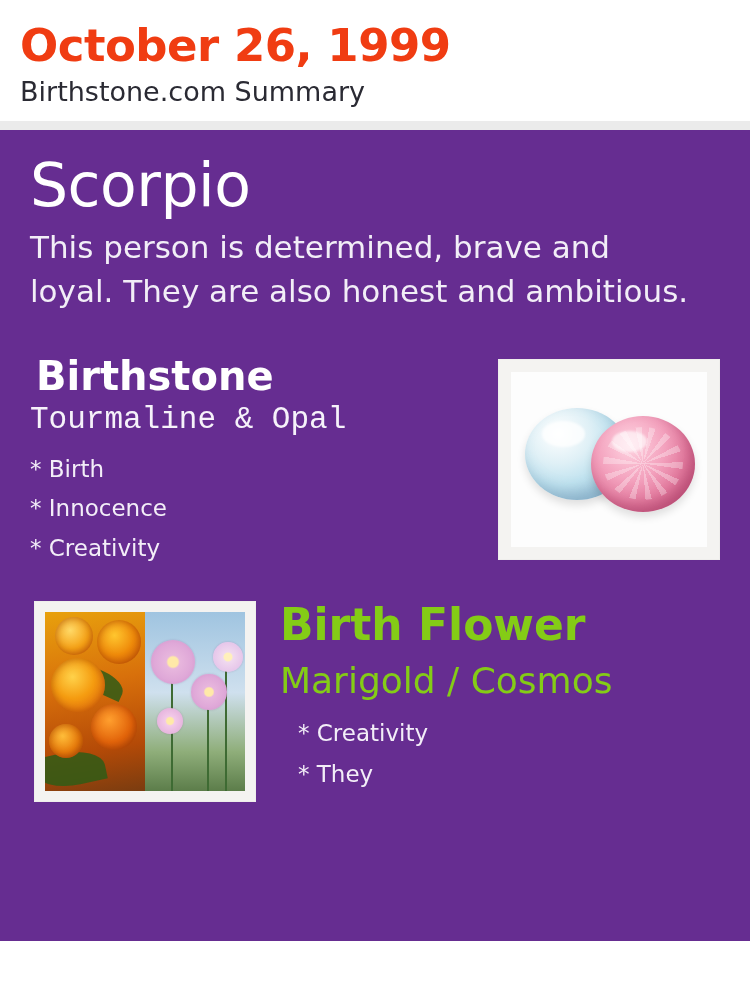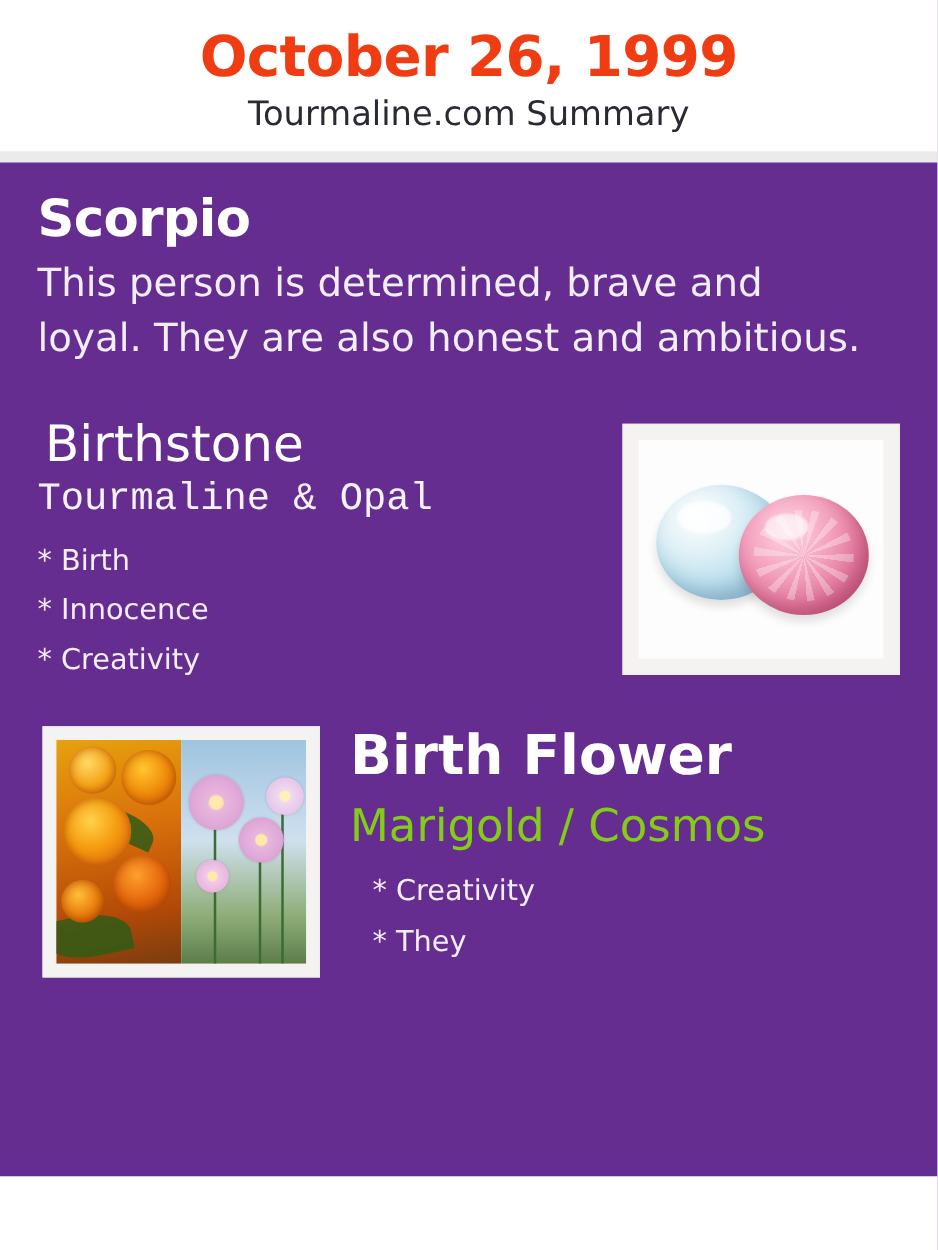--- a/index.html
+++ b/index.html
@@ -14,21 +14,21 @@
     width: 750px;
     height: 1000px;
     position: relative;
     background: #ffffff;
   }
 
   
   .header {
     background: #ffffff;
     padding: 22px 20px 14px 20px;
-    text-align: center;
+    text-align: left;
   }
   .header-date {
     color: #f03c12;
     font-size: 45px;
     font-weight: bold;
     line-height: 1.05;
     letter-spacing: -0.5px;
   }
   .header-sub {
     color: #2a2a33;
@@ -53,22 +53,22 @@
   .body {
     background: #662d91;
     width: 100%;
     height: 811px;
     padding: 24px 30px 0 30px;
     position: relative;
     color: #ffffff;
   }
 
   .sign-name {
-    font-size: 41px;
-    font-weight: bold;
+    font-size: 60px;
+    font-weight: normal;
     line-height: 1.05;
     letter-spacing: -0.5px;
     color: #ffffff;
   }
   .sign-desc {
     font-size: 31px;
     line-height: 1.42;
     margin-top: 8px;
     color: #f2eef7;
     max-width: 660px;
@@ -78,21 +78,21 @@
   .stone-section {
     margin-top: 42px;
     position: relative;
     min-height: 220px;
   }
   .stone-text {
     width: 440px;
   }
   .block-title {
     font-size: 40px;
-    font-weight: normal;
+    font-weight: bold;
     line-height: 1.08;
     color: #ffffff;
     margin-left: 6px;
   }
   .block-sub {
     font-size: 31px;
     line-height: 1.15;
     margin-top: 4px;
     color: #f6f2fa;
     font-family: Liberation Mono, monospace;
@@ -251,21 +251,21 @@
   .cosmos .f4 { width: 26px; height: 26px; left: 12px; top: 96px; background: radial-gradient(circle at 50% 50%, #ffeaa8 0%, #ffeaa8 18%, #f2c9e8 26%, #dfa8d8 100%); }
 
   .flower-text {
     margin-left: 250px;
     text-align: left;
   }
   .flower-title {
     font-size: 44px;
     font-weight: bold;
     line-height: 1.08;
-    color: #ffffff;
+    color: #84cc16;
   }
   .flower-sub {
     font-size: 36px;
     line-height: 1.18;
     margin-top: 12px;
     color: #84cc16;
   }
   .flower-bullets {
     margin-top: 10px;
     list-style: none;
@@ -277,21 +277,21 @@
     color: #f3eef8;
   }
 </style>
 </head>
 <body>
 
 <div class="page">
 
   <div class="header">
     <div class="header-date">October 26, 1999</div>
-    <div class="header-sub">Tourmaline.com Summary</div>
+    <div class="header-sub">Birthstone.com Summary</div>
   </div>
 
   <div class="divider"></div>
 
   <div class="body">
 
     <div class="sign-name">Scorpio</div>
     <div class="sign-desc">This person is determined, brave and loyal. They are also honest and ambitious.</div>
 
     <div class="stone-section">

